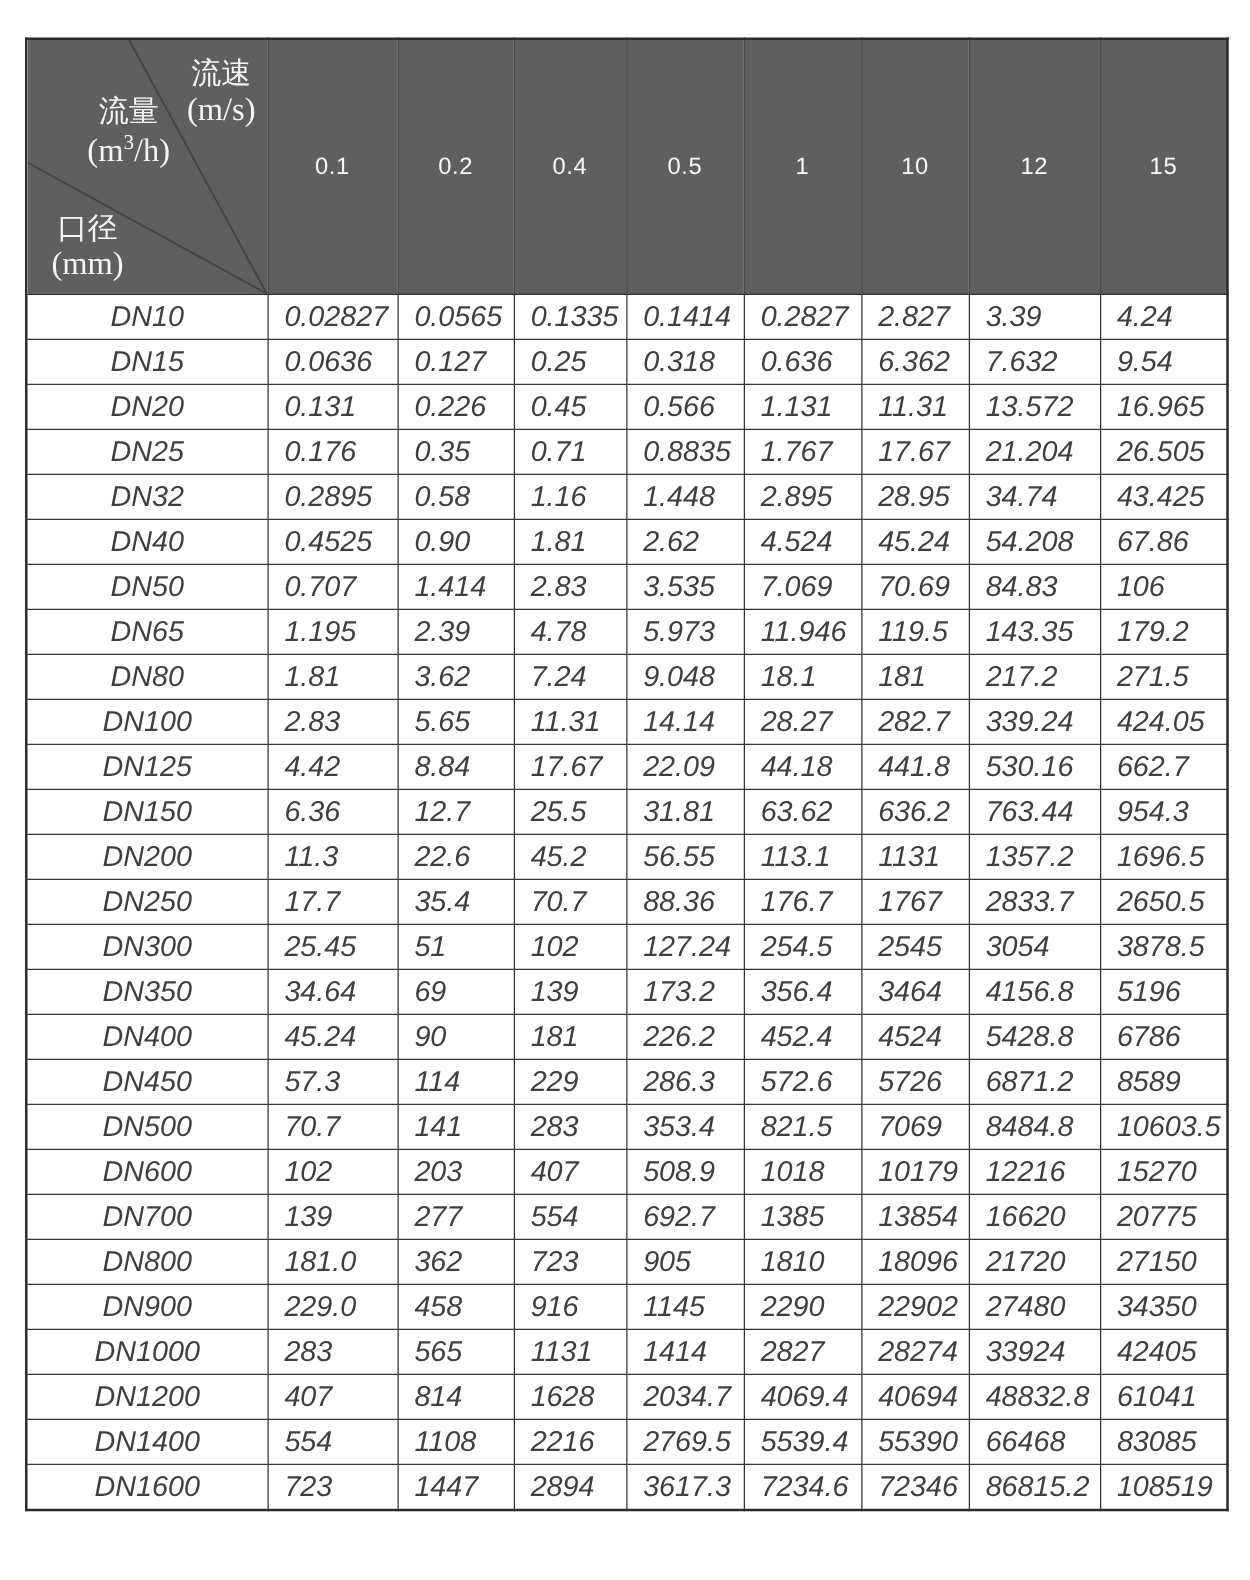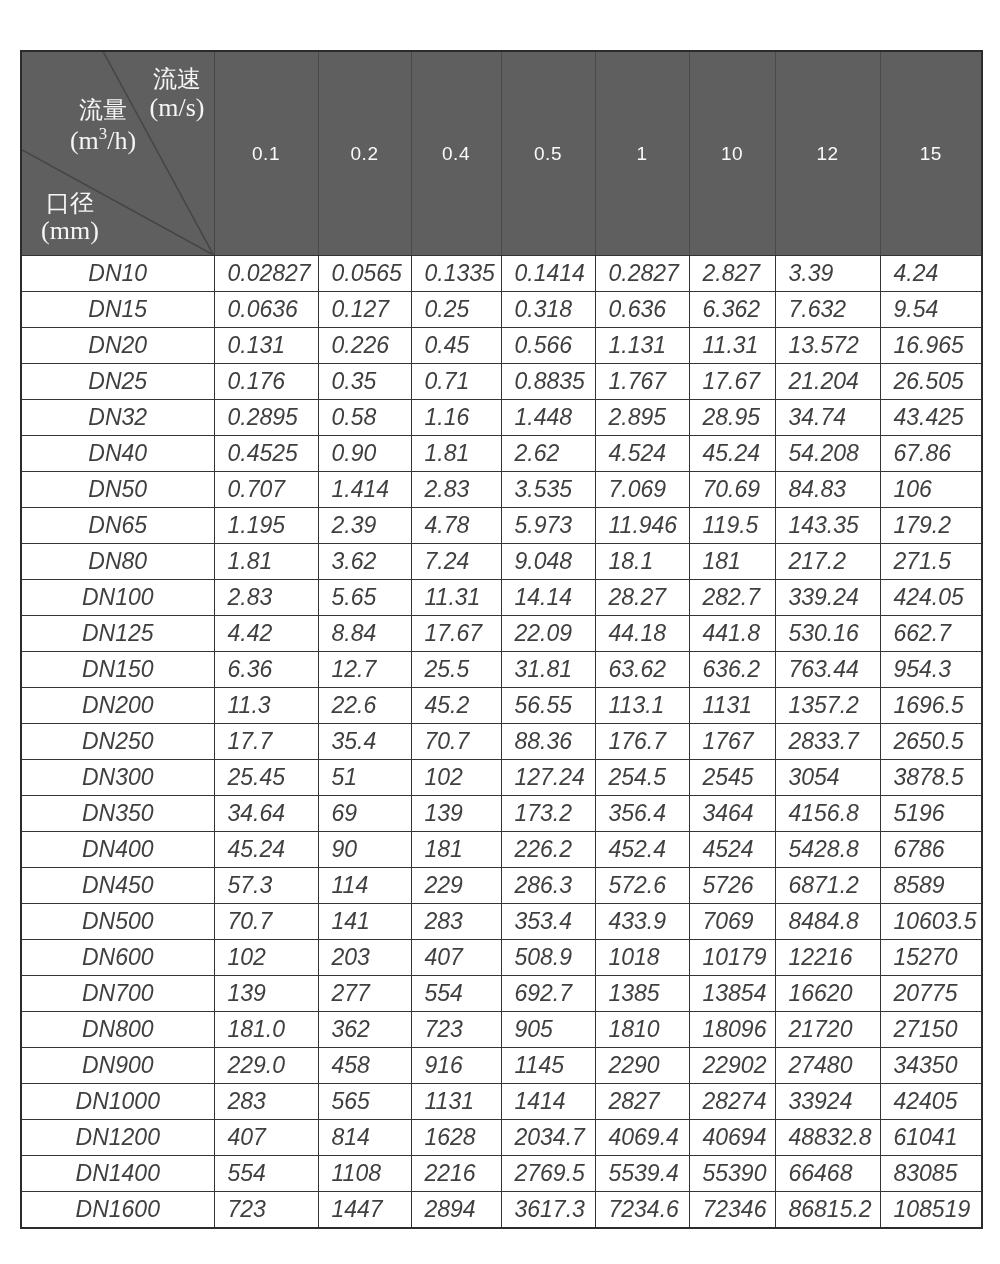--- a/index.html
+++ b/index.html
@@ -12,21 +12,20 @@
     height: 1264px;
     position: relative;
     overflow: hidden;
     font-family: "Liberation Sans", "DejaVu Sans", sans-serif;
   }
   .table-wrap {
     position: absolute;
     left: 20px;
     top: 30px;
     width: 790px;
-    margin-top: 20px;
   }
   table.flow-table {
     width: 961px;
     table-layout: fixed;
     border-collapse: collapse;
     border: 2px solid #2b2b2b;
   }
   
   thead th {
     background: #5f5f5f;
@@ -339,21 +338,21 @@
           <td class="val-cell">5726</td>
           <td class="val-cell">6871.2</td>
           <td class="val-cell">8589</td>
         </tr>
         <tr>
           <th class="dn-cell">DN500</th>
           <td class="val-cell">70.7</td>
           <td class="val-cell">141</td>
           <td class="val-cell">283</td>
           <td class="val-cell">353.4</td>
-          <td class="val-cell">433.9</td>
+          <td class="val-cell">821.5</td>
           <td class="val-cell">7069</td>
           <td class="val-cell">8484.8</td>
           <td class="val-cell">10603.5</td>
         </tr>
         <tr>
           <th class="dn-cell">DN600</th>
           <td class="val-cell">102</td>
           <td class="val-cell">203</td>
           <td class="val-cell">407</td>
           <td class="val-cell">508.9</td>

